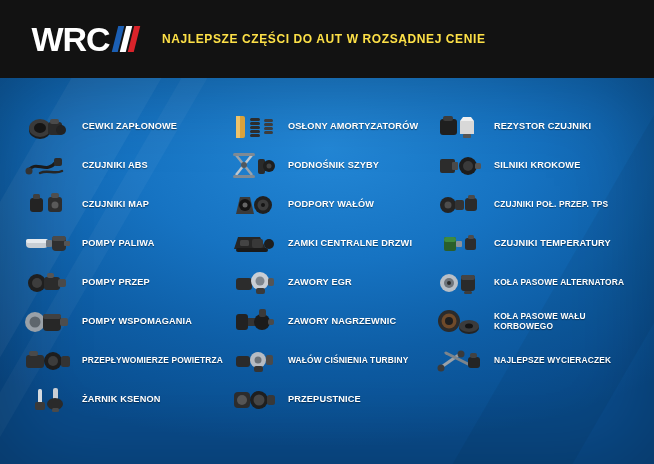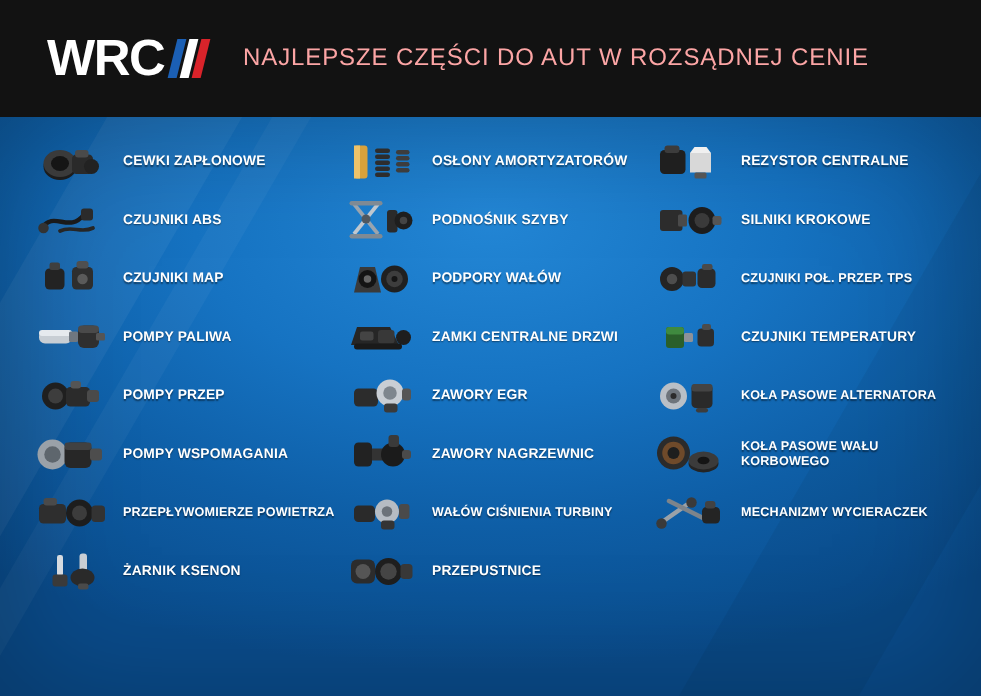--- a/index.html
+++ b/index.html
@@ -58,23 +58,23 @@
   .logo-stripes i {
     display: block;
     width: 6px;
     height: 26px;
     margin-left: 2px;
   }
   .stripe-blue { background: #1b5fb4; }
   .stripe-white { background: #ffffff; }
   .stripe-red { background: #d9232a; }
   .header-title {
-    color: #fca5a5;
-    font-size: 16px;
-    font-weight: normal;
+    color: #fde047;
+    font-size: 12px;
+    font-weight: bold;
     letter-spacing: 0.6px;
     white-space: nowrap;
   }
   
   .body-bg {
     position: absolute;
     left: 0; top: 78px;
     width: 654px;
     height: 386px;
     background:
@@ -92,21 +92,21 @@
   .vignette {
     position: absolute;
     inset: 0;
     box-shadow: inset 0 0 90px rgba(0,0,0,0.28);
     pointer-events: none;
   }
   
   .grid {
     position: absolute;
     left: 18px;
-    top: 88px;
+    top: 107px;
     width: 620px;
     display: grid;
     grid-template-columns: repeat(3, 206px);
     grid-auto-rows: 39px;
     row-gap: 0px;
   }
   .cell {
     display: flex;
     align-items: center;
     gap: 6px;
@@ -201,21 +201,21 @@
     <div class="cell">
       <span class="thumb">
         <svg width="56" height="34" viewBox="0 0 56 34">
           <rect x="8" y="9" width="17" height="16" rx="3" fill="#1f1f1f"></rect>
           <rect x="11" y="6" width="10" height="5" rx="2" fill="#3c3c3c"></rect>
           <path d="M28 11 h14 v13 h-14 z" fill="#d8d8d8"></path>
           <path d="M28 11 h14 l-3 -4 h-8 z" fill="#f0f0f0"></path>
           <rect x="31" y="24" width="8" height="4" rx="1" fill="#555"></rect>
         </svg>
       </span>
-      <span class="cell-label">REZYSTOR CENTRALNE</span>
+      <span class="cell-label">REZYSTOR CZUJNIKI</span>
     </div>
 
     <div class="cell">
       <span class="thumb">
         <svg width="56" height="34" viewBox="0 0 56 34">
           <path d="M8 22 C16 10, 26 26, 36 13" stroke="#1a1a1a" stroke-width="3" fill="none" stroke-linecap="round"></path>
           <rect x="34" y="9" width="8" height="8" rx="2" fill="#2b2b2b"></rect>
           <circle cx="9" cy="22" r="3.5" fill="#333"></circle>
           <path d="M20 24 C28 20, 34 26, 42 22" stroke="#262626" stroke-width="2.5" fill="none" stroke-linecap="round"></path>
         </svg>
@@ -443,21 +443,21 @@
       <span class="thumb">
         <svg width="56" height="34" viewBox="0 0 56 34">
           <path d="M8 24 L28 10" stroke="#9aa1a8" stroke-width="3" stroke-linecap="round"></path>
           <path d="M14 9 L40 22" stroke="#7d848b" stroke-width="3" stroke-linecap="round"></path>
           <circle cx="9" cy="24" r="3.5" fill="#3a3a3a"></circle>
           <circle cx="29" cy="10" r="3.5" fill="#3a3a3a"></circle>
           <rect x="36" y="13" width="12" height="11" rx="3" fill="#242424"></rect>
           <rect x="38" y="9" width="7" height="5" rx="2" fill="#424242"></rect>
         </svg>
       </span>
-      <span class="cell-label small">MECHANIZMY WYCIERACZEK</span>
+      <span class="cell-label small">NAJLEPSZE WYCIERACZEK</span>
     </div>
 
     <div class="cell">
       <span class="thumb">
         <svg width="56" height="34" viewBox="0 0 56 34">
           <rect x="18" y="6" width="4" height="14" rx="1.5" fill="#d6dbe0"></rect>
           <rect x="15" y="19" width="10" height="8" rx="2" fill="#3a3a3a"></rect>
           <rect x="33" y="5" width="5" height="12" rx="2" fill="#c9ced4"></rect>
           <ellipse cx="35" cy="21" rx="8" ry="6" fill="#2a2a2a"></ellipse>
           <rect x="32" y="25" width="7" height="4" rx="1.5" fill="#4a4a4a"></rect>

